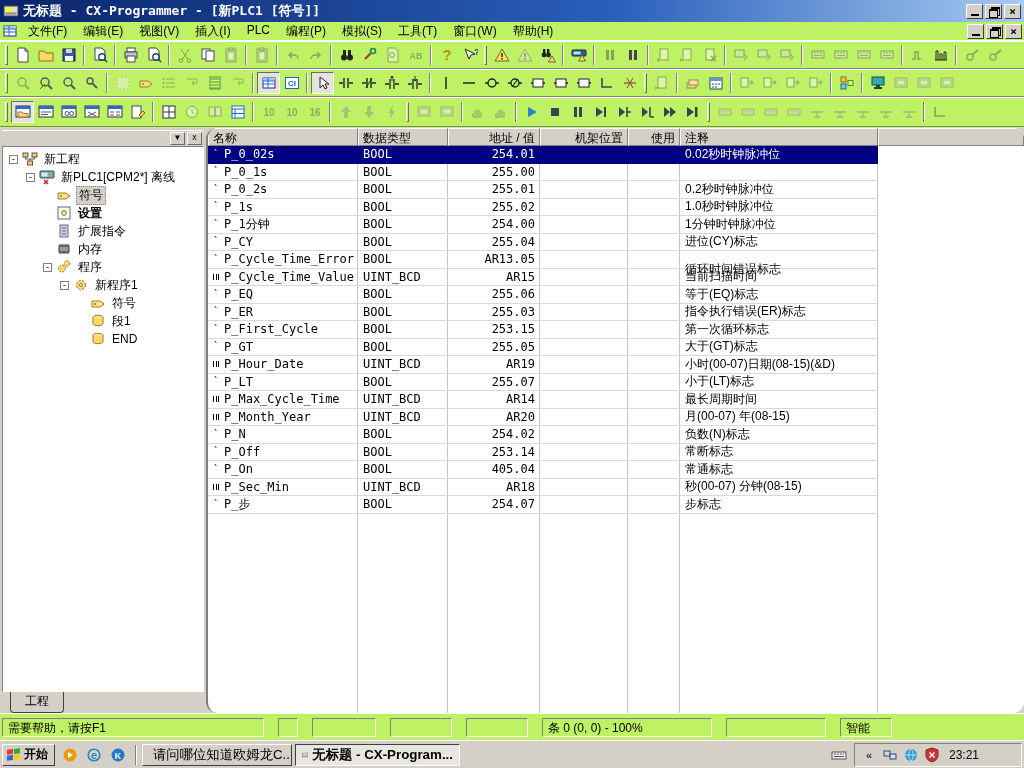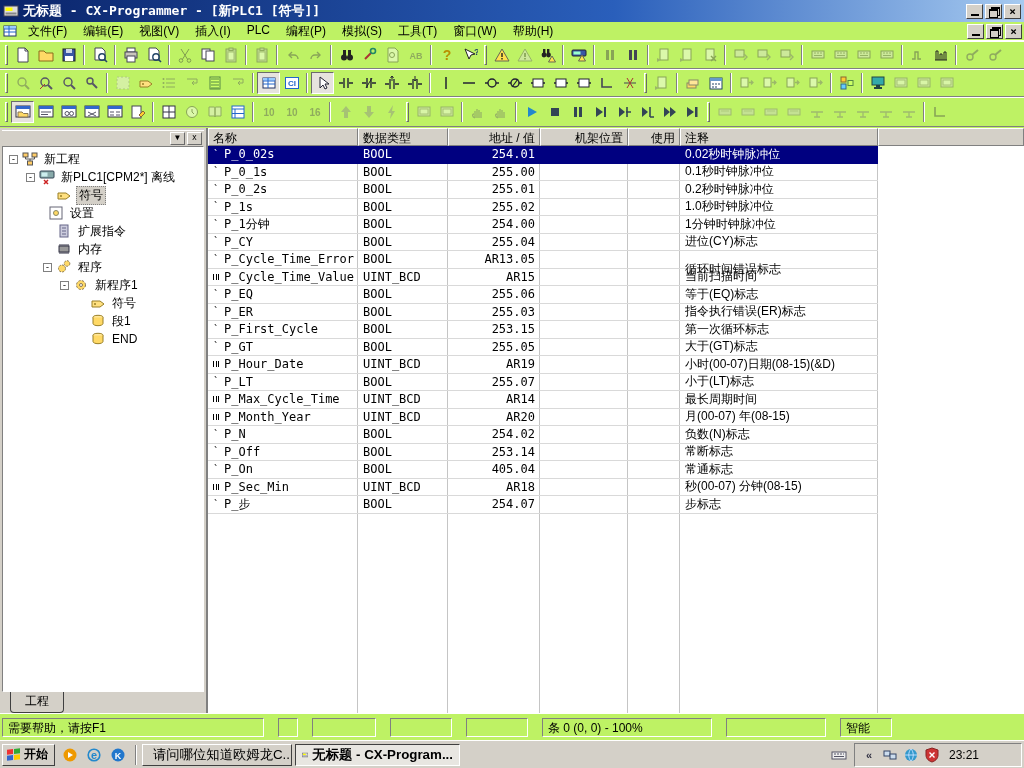--- a/index.html
+++ b/index.html
@@ -58,21 +58,21 @@
     font-family:"DejaVu Sans Mono",monospace; }
   .tree-ic { width:16px; height:16px; margin-right:4px; flex:none; }
   .tree-label { padding:0 2px; }
   .tree-label.sel { background:#d4d0c8; border:1px dotted #808080; }
   #projtab { height:19px; display:flex; align-items:flex-start; padding-left:8px; }
   #projtab .tab { padding:1px 14px 2px; background:#d4d0c8; border:1px solid #404040; border-top:none;
     border-radius:0 0 4px 4px; transform:skewX(0deg); }
 
   
   #tablearea { position:absolute; left:206px; top:0; width:818px; height:585px; background:#fff;
-    border-left:2px solid #808080; overflow:hidden; }
+    border-left:2px solid #808080; overflow:hidden;border-radius:11px; }
   #thead { display:flex; height:18px; position:relative; z-index:2; }
   .hcell { background:#d4d0c8; border:1px solid; border-color:#fff #808080 #808080 #fff;
     padding:1px 4px; white-space:nowrap; overflow:hidden; height:18px; }
   #tbody { position:relative; }
   .colline { position:absolute; top:0; bottom:0; width:1px; background:#c5c5c5; z-index:0; }
   .trow { position:relative; z-index:1; display:flex; height:17.5px; width:670px;
     border-bottom:1px solid #d9d9d9; align-items:center; }
   .trow.sel { background:#000080; color:#fff; border-bottom-color:#000080; }
   .tcell { padding:0 5px; white-space:nowrap; overflow:hidden; height:100%; display:flex; align-items:center;
     font-family:"DejaVu Sans Mono","Liberation Mono",monospace; font-size:12px; }
@@ -924,21 +924,21 @@
           <div class="tree-row" style="padding-left: 40px;">
             <span style="width: 13px; flex: 0 0 auto;"></span>
             <span class="tree-ic">
               <svg class="ic" viewBox="0 0 16 16">
                 <path d="M2 6h8l4 3-4 3H2z" fill="#ffe080" stroke="#997f26"></path>
                 <circle cx="5" cy="9" r="1" fill="#997f26"></circle>
               </svg>
             </span>
             <span class="tree-label sel">符号</span>
           </div>
-          <div class="tree-row" style="padding-left: 32px;">
+          <div class="tree-row" style="padding-left: 40px; font-weight: bold;">
             <span style="width: 13px; flex: 0 0 auto;"></span>
             <span class="tree-ic">
               <svg class="ic" viewBox="0 0 16 16">
                 <rect x="2" y="2" width="12" height="12" fill="#fff" stroke="#667"></rect>
                 <circle cx="8" cy="8" r="2.5" fill="#ffd966" stroke="#886"></circle>
               </svg>
             </span>
             <span class="tree-label">设置</span>
           </div>
           <div class="tree-row" style="padding-left: 40px;">
@@ -1047,21 +1047,20 @@
           </div>
           <div class="trow">
             <div class="tcell" style="width: 150px;">
               <span class="mark tick">`</span>
               <span>P_0_1s</span>
             </div>
             <div class="tcell" style="width: 90px;">BOOL</div>
             <div class="tcell r" style="width: 92px;">255.00</div>
             <div class="tcell r" style="width: 88px;"></div>
             <div class="tcell r" style="width: 52px;"></div>
-            <div class="tcell cn" style="width: 198px;">0.1秒时钟脉冲位</div>
           </div>
           <div class="trow">
             <div class="tcell" style="width: 150px;">
               <span class="mark tick">`</span>
               <span>P_0_2s</span>
             </div>
             <div class="tcell" style="width: 90px;">BOOL</div>
             <div class="tcell r" style="width: 92px;">255.01</div>
             <div class="tcell r" style="width: 88px;"></div>
             <div class="tcell r" style="width: 52px;"></div>

